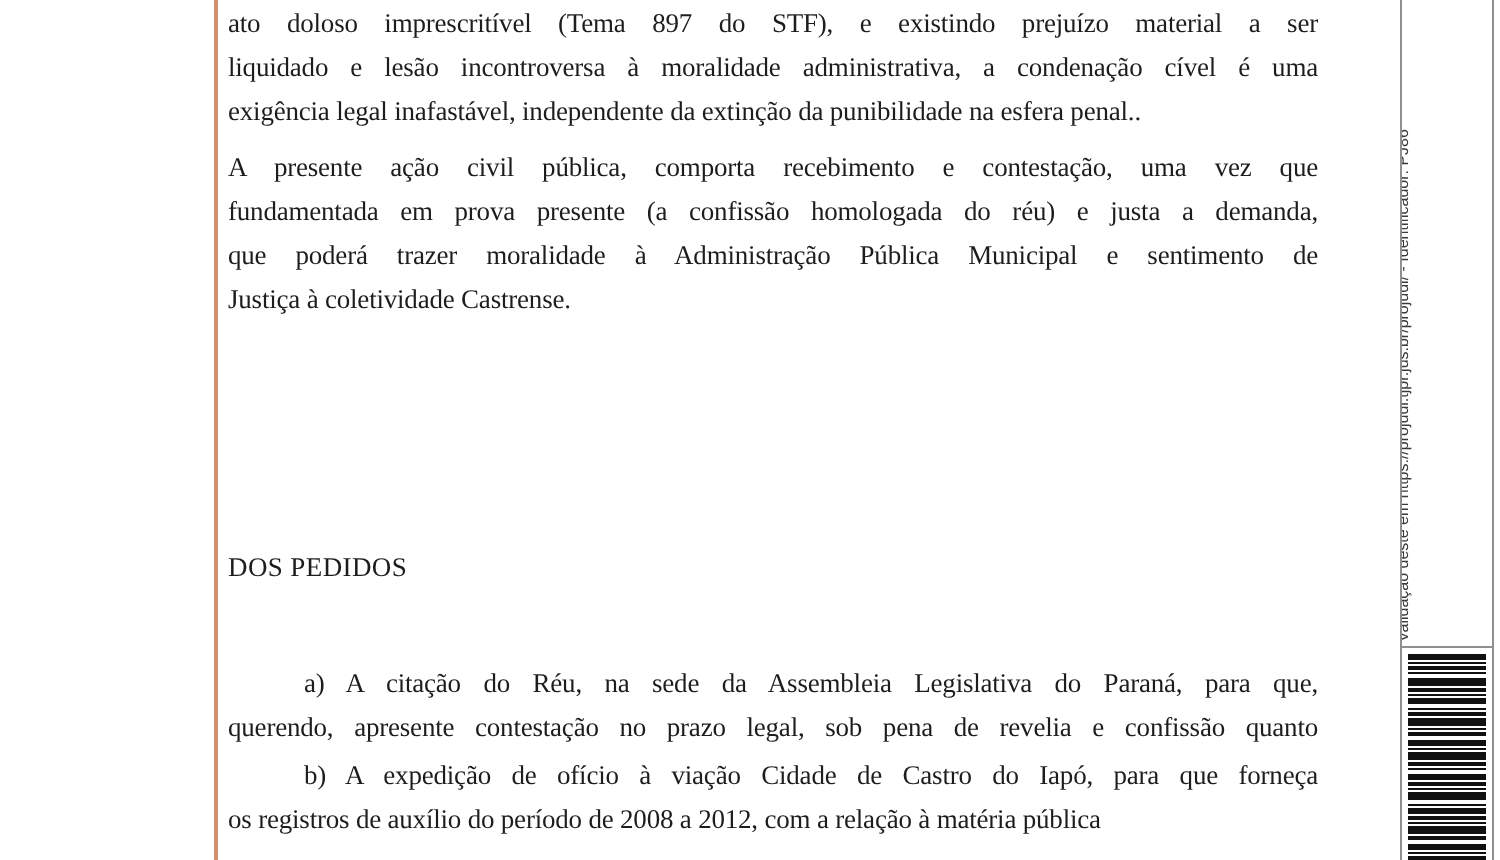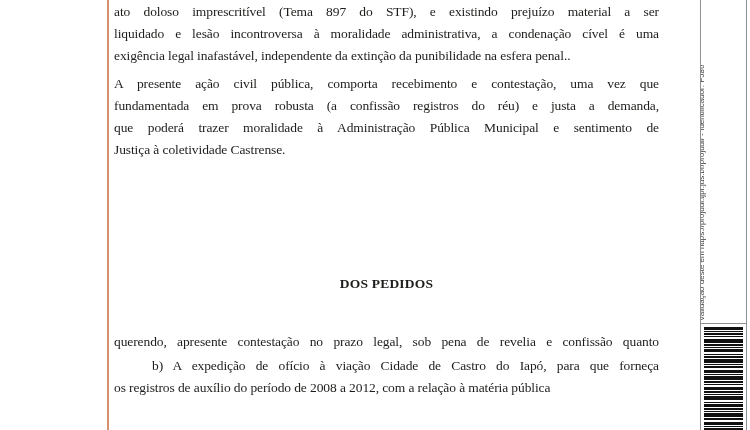--- a/index.html
+++ b/index.html
@@ -28,24 +28,23 @@
   }
   .line {
     height: 22px;
     line-height: 22px;
     overflow: hidden;
     white-space: nowrap;
   }
   .just { text-align: justify; text-align-last: justify; white-space: normal; font-family: Liberation Serif, serif; }
   .ind  { padding-left: 38px; }
   .heading {
-    font-weight: bold;
+    font-weight: normal;
     height: 22px; line-height: 22px;
     letter-spacing: 0.2px;
-    text-align: center;
   }
   .sp-par     { height: 6px; }
   .sp-heading { height: 112px; }
   .sp-items   { height: 36px; }
   .sp-item-b  { height: 2px; }
   
   .strip {
     position: absolute;
     left: 700px; top: -6px;
     width: 45px; height: 440px;
@@ -86,32 +85,33 @@
   <div>
     <div class="line just">ato doloso imprescritível (Tema 897 do STF), e existindo prejuízo material a ser</div>
     <div class="line just">liquidado e lesão incontroversa à moralidade administrativa, a condenação cível é uma</div>
     <div class="line">exigência legal inafastável, independente da extinção da punibilidade na esfera penal..</div>
   </div>
 
   <div class="sp-par"></div>
 
   <div>
     <div class="line just">A presente ação civil pública, comporta recebimento e contestação, uma vez que</div>
-    <div class="line just">fundamentada em prova robusta (a confissão registros do réu) e justa a demanda,</div>
+    <div class="line just">fundamentada em prova presente (a confissão homologada do réu) e justa a demanda,</div>
     <div class="line just">que poderá trazer moralidade à Administração Pública Municipal e sentimento de</div>
     <div class="line">Justiça à coletividade Castrense.</div>
   </div>
 
   <div class="sp-heading"></div>
 
   <div class="heading">DOS PEDIDOS</div>
 
   <div class="sp-items"></div>
 
   <div>
+    <div class="line just ind">a) A citação do Réu, na sede da Assembleia Legislativa do Paraná, para que,</div>
     <div class="line just">querendo, apresente contestação no prazo legal, sob pena de revelia e confissão quanto</div>
   </div>
 
   <div class="sp-item-b"></div>
 
   <div>
     <div class="line just ind">b) A expedição de ofício à viação Cidade de Castro do Iapó, para que forneça</div>
     <div class="line">os registros de auxílio do período de 2008 a 2012, com a relação à matéria pública</div>
   </div>
 </div>

